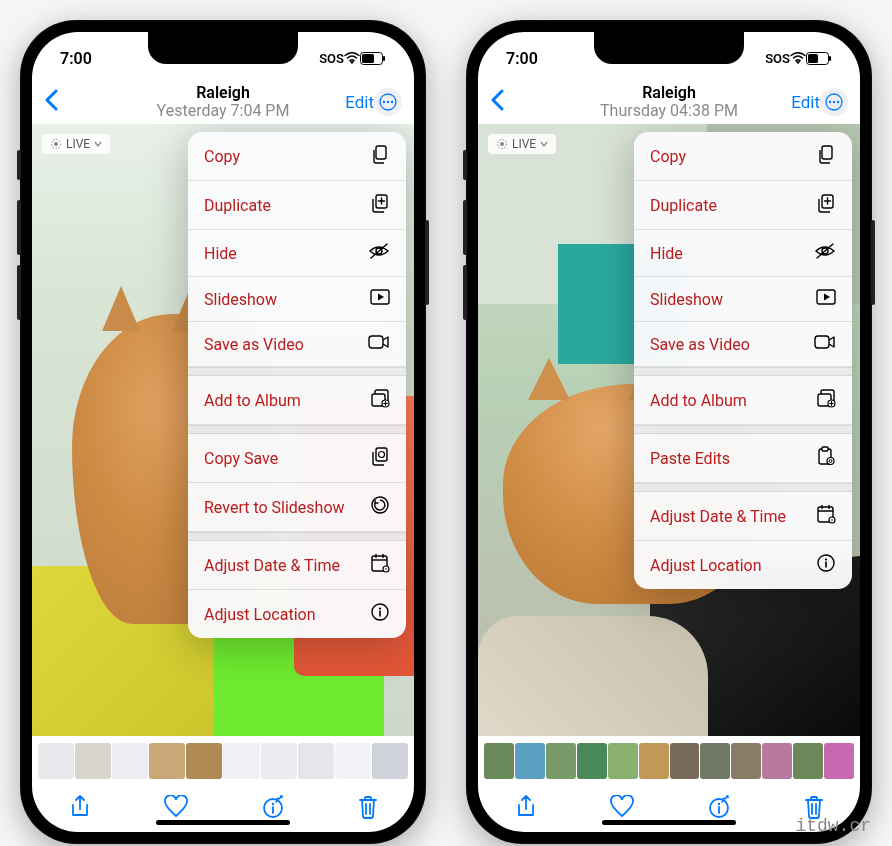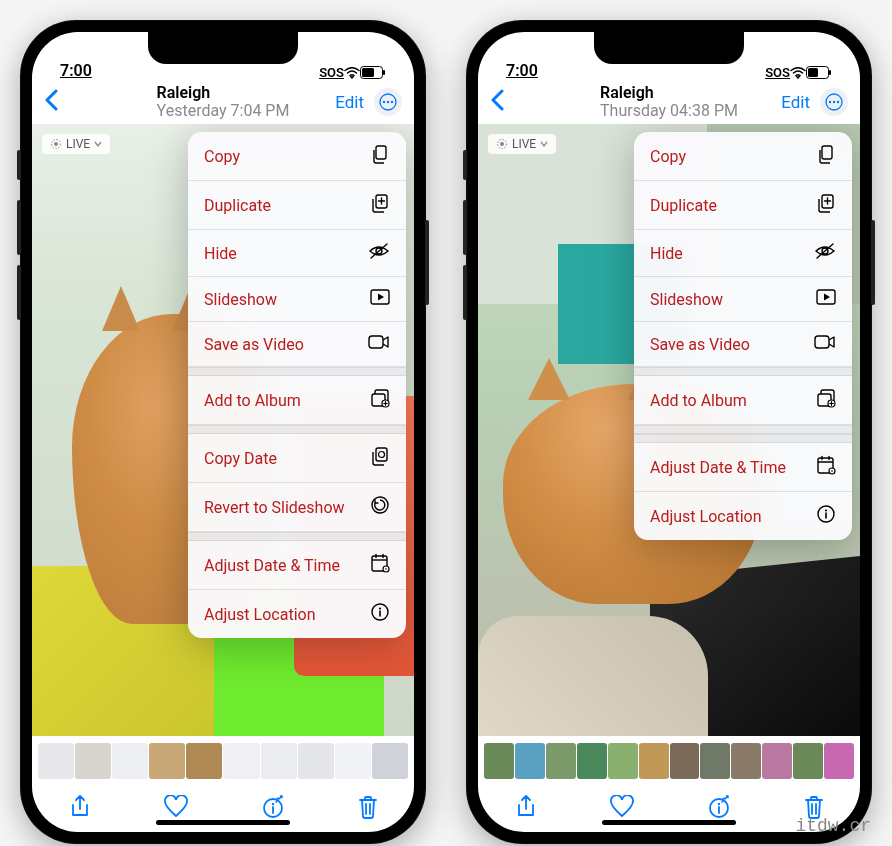--- a/index.html
+++ b/index.html
@@ -47,25 +47,24 @@
   }
   .sb-left1 { left: -3px; top: 130px; width: 4px; height: 30px; }
   .sb-left2 { left: -3px; top: 180px; width: 4px; height: 55px; }
   .sb-left3 { left: -3px; top: 245px; width: 4px; height: 55px; }
   .sb-right { right: -3px; top: 200px; width: 4px; height: 85px; }
 
   .status-bar {
     height: 44px;
     display: flex;
     justify-content: space-between;
-    align-items: flex-end;
+    align-items: center;
     padding: 4px 28px 0 28px;
     font-size: 16px;
     font-weight: 600;
-    text-decoration: underline;
   }
   .status-right {
     display: flex;
     align-items: center;
     font-size: 13px;
   }
   .status-right svg { display:block; }
 
   .nav-bar {
     height: 44px;
@@ -73,25 +72,26 @@
     align-items: center;
     justify-content: space-between;
     padding: 0 12px;
     position: relative;
   }
   .nav-back { color: #007aff; }
   .nav-title-wrap {
     position: absolute;
     left: 50%; top: 50%;
     transform: translate(-50%,-50%);
+    text-align: center;
     line-height: 1.1;
   }
   .nav-title { font-size: 16px; font-weight: 600; }
   .nav-subtitle { font-size: 16px; color: #8a8a8e; }
-  .nav-right { display:flex; align-items:center; gap:10px; }
+  .nav-right { display:flex; align-items:center; }
   .nav-edit { color:#007aff; font-size:17px; }
   .more-btn {
     width: 28px; height: 28px; border-radius: 50%;
     background: #eef0f3;
     display:flex; align-items:center; justify-content:center;
     color:#007aff;
   }
 
   .photo-area {
     position: relative;
@@ -326,21 +326,21 @@
             <span>Add to Album</span>
             <span class="menu-icon"><svg width="20" height="20" viewBox="0 0 20 20">
                 <rect x="2" y="6" width="13" height="12" rx="2" fill="none" stroke="#000" stroke-width="1.4"></rect>
                 <path d="M5 6 V4 a2 2 0 0 1 2 -2 h9 a2 2 0 0 1 2 2 v10" fill="none" stroke="#000" stroke-width="1.4"></path>
                 <circle cx="15.5" cy="15.5" r="3.5" fill="#fff" stroke="#000" stroke-width="1.2"></circle>
                 <path d="M15.5 13.7 v3.6 M13.7 15.5 h3.6" stroke="#000" stroke-width="1.2" stroke-linecap="round"></path>
               </svg></span>
           </div>
           <div class="menu-sep"></div>
           <div class="menu-item">
-            <span>Copy Date</span>
+            <span>Copy Save</span>
             <span class="menu-icon"><svg width="20" height="20" viewBox="0 0 20 20">
                 <rect x="6" y="2" width="11" height="13" rx="2" fill="none" stroke="#000" stroke-width="1.4"></rect>
                 <path d="M3 6 v11 a2 2 0 0 0 2 2 h9" fill="none" stroke="#000" stroke-width="1.4"></path>
                 <circle cx="11.5" cy="8.5" r="3" fill="none" stroke="#000" stroke-width="1.2"></circle>
               </svg></span>
           </div>
           <div class="menu-item">
             <span>Revert to Slideshow</span>
             <span class="menu-icon"><svg width="20" height="20" viewBox="0 0 20 20">
                 <circle cx="10" cy="10" r="8" fill="none" stroke="#000" stroke-width="1.4"></circle>
@@ -525,20 +525,29 @@
           <div class="menu-item">
             <span>Add to Album</span>
             <span class="menu-icon"><svg width="20" height="20" viewBox="0 0 20 20">
                 <rect x="2" y="6" width="13" height="12" rx="2" fill="none" stroke="#000" stroke-width="1.4"></rect>
                 <path d="M5 6 V4 a2 2 0 0 1 2 -2 h9 a2 2 0 0 1 2 2 v10" fill="none" stroke="#000" stroke-width="1.4"></path>
                 <circle cx="15.5" cy="15.5" r="3.5" fill="#fff" stroke="#000" stroke-width="1.2"></circle>
                 <path d="M15.5 13.7 v3.6 M13.7 15.5 h3.6" stroke="#000" stroke-width="1.2" stroke-linecap="round"></path>
               </svg></span>
           </div>
           <div class="menu-sep"></div>
+          <div class="menu-item">
+            <span>Paste Edits</span>
+            <span class="menu-icon"><svg width="20" height="20" viewBox="0 0 20 20">
+                <rect x="3" y="3" width="12" height="15" rx="2" fill="none" stroke="#000" stroke-width="1.4"></rect>
+                <rect x="6" y="1" width="6" height="4" rx="1" fill="#fff" stroke="#000" stroke-width="1.4"></rect>
+                <circle cx="14.5" cy="15" r="3.5" fill="#fff" stroke="#000" stroke-width="1.2"></circle>
+                <circle cx="14.5" cy="15" r="1.5" fill="none" stroke="#000" stroke-width="1"></circle>
+              </svg></span>
+          </div>
           <div class="menu-sep"></div>
           <div class="menu-item">
             <span>Adjust Date &amp; Time</span>
             <span class="menu-icon"><svg width="20" height="20" viewBox="0 0 20 20">
                 <rect x="2" y="3" width="15" height="15" rx="2" fill="none" stroke="#000" stroke-width="1.4"></rect>
                 <line x1="2" y1="7" x2="17" y2="7" stroke="#000" stroke-width="1.4"></line>
                 <line x1="6" y1="1.5" x2="6" y2="4.5" stroke="#000" stroke-width="1.4" stroke-linecap="round"></line>
                 <line x1="13" y1="1.5" x2="13" y2="4.5" stroke="#000" stroke-width="1.4" stroke-linecap="round"></line>
                 <circle cx="16" cy="16" r="3" fill="#fff" stroke="#000" stroke-width="1.2"></circle>
                 <circle cx="16" cy="16" r="0.8" fill="#000"></circle>

